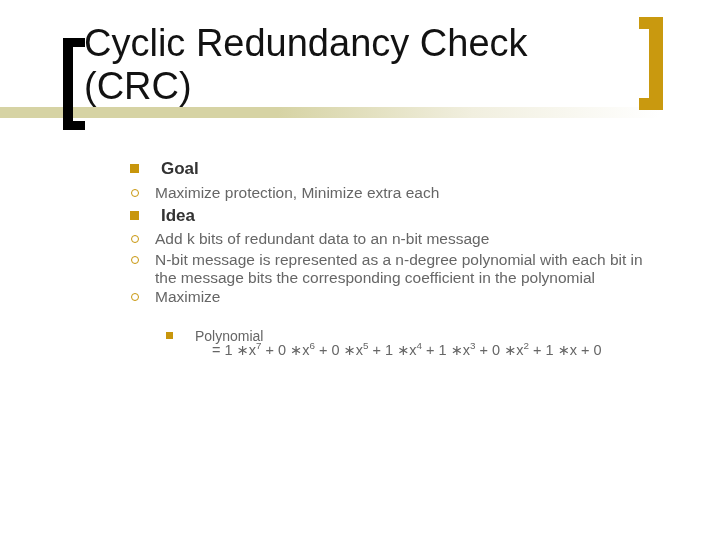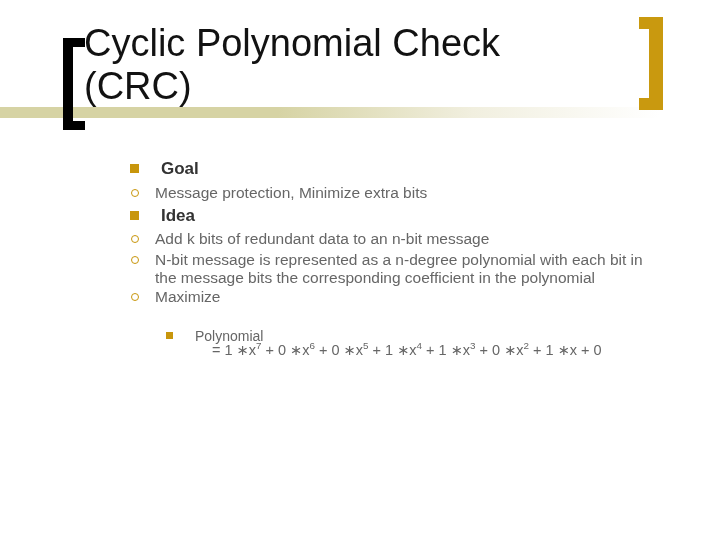--- a/index.html
+++ b/index.html
@@ -89,30 +89,30 @@
 </style>
 </head>
 <body>
 
 <div class="slide">
 
   <div class="accent-bar"></div>
   <div class="bracket-left"></div>
   <div class="bracket-right"></div>
 
-  <h1 class="title">Cyclic Polynomial Check (CRC)</h1>
+  <h1 class="title">Cyclic Redundancy Check (CRC)</h1>
 
   <div class="row l1" style="top:159px">
     <span class="b sq"></span>
     <span class="txt">Goal</span>
   </div>
 
   <div class="row l2" style="top:184px">
     <span class="b ring"></span>
-    <span class="txt">Message protection, Minimize extra bits</span>
+    <span class="txt">Maximize protection, Minimize extra each</span>
   </div>
 
   <div class="row l1" style="top:206px">
     <span class="b sq"></span>
     <span class="txt">Idea</span>
   </div>
 
   <div class="row l2" style="top:230px">
     <span class="b ring"></span>
     <span class="txt">Add k bits of redundant data to an n-bit message</span>

